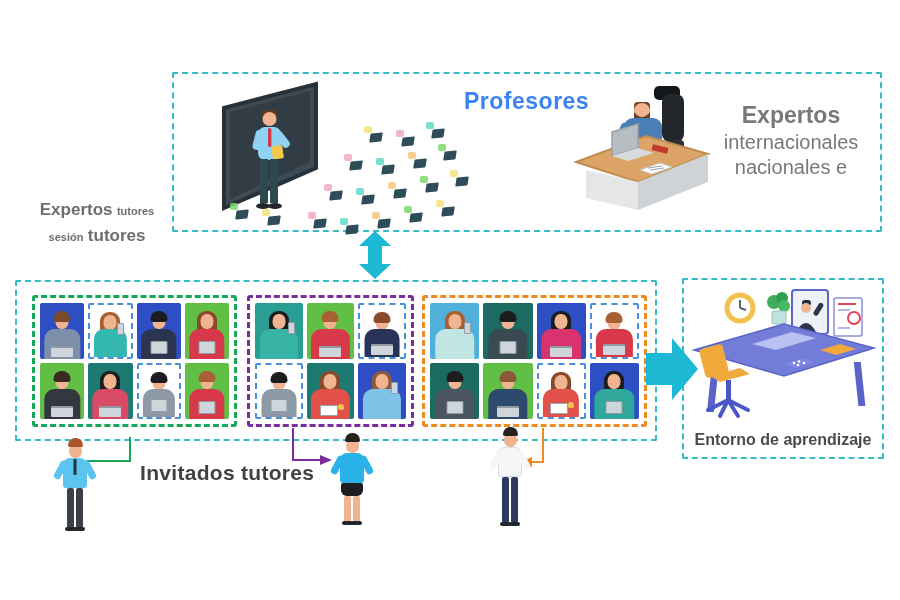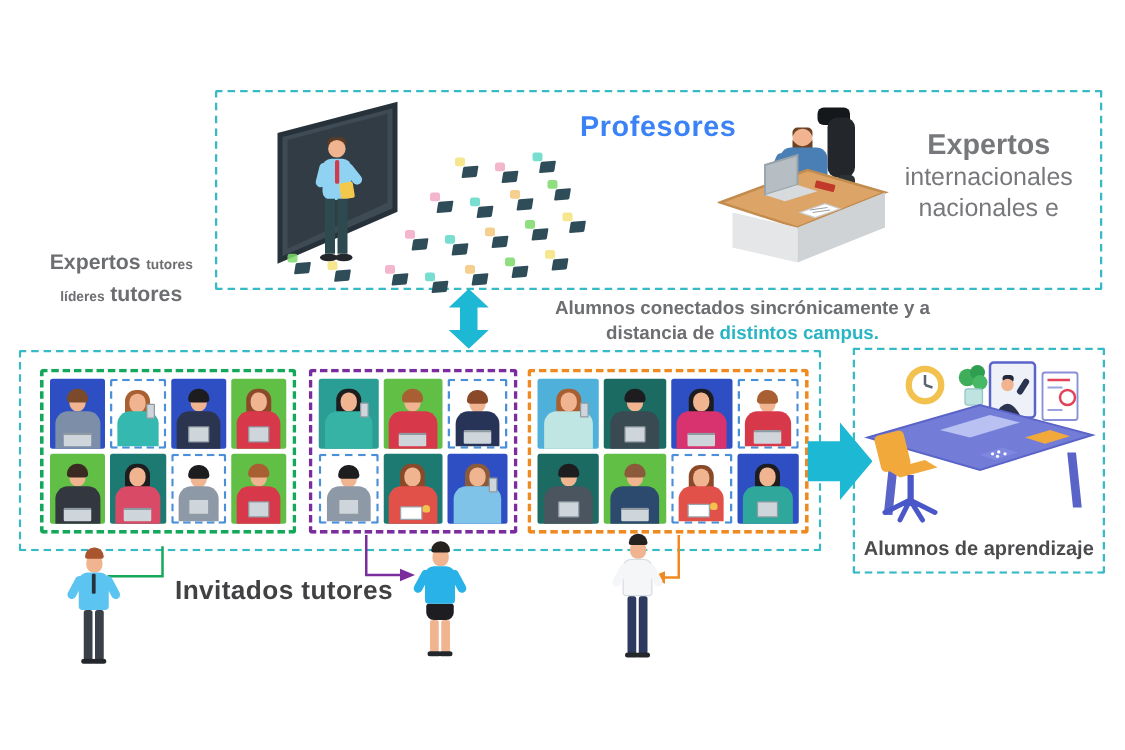--- a/index.html
+++ b/index.html
@@ -216,32 +216,28 @@
     <div class="guests-label" style="position:absolute;left:524px;top:27px;">
       <div class="g1">Expertos</div>
       <div class="g2">internacionales</div>
       <div class="g2">nacionales e</div>
     </div>
   </div>
 
   <div class="experts-label">
     <span class="big">Expertos</span>
     <span class="small">tutores</span><br>
-    <span class="small">líderes</span>
+    <span class="small">sesión</span>
     <span class="big">tutores</span>
   </div>
 
   <svg class="v-arrow" viewBox="0 0 38 48">
     <path d="M19 0 L35 15 L26 15 L26 33 L35 33 L19 48 L3 33 L12 33 L12 15 L3 15 Z" fill="#1db8d3"></path>
   </svg>
 
-  <div class="sync-note">
-    <div>Alumnos conectados sincrónicamente y a</div>
-    <div><span>distancia de </span><span class="hl">distintos campus.</span></div>
-  </div>
 
   <div class="outer-box teal-dash">
     <div class="campus-box campus-0" style="border-color: rgb(19, 168, 90); grid-template-columns: repeat(4, 1fr);">
         <div class="tile" style="background: rgb(46, 79, 196);">
           <div class="hair" style="background: rgb(122, 74, 43);"></div>
           <div class="head"></div>
           <div class="p-body" style="background: rgb(125, 143, 168);"></div>
           <div class="device laptop"></div>
         </div>
         <div class="tile dashed" style="background: rgb(255, 255, 255);">
@@ -420,21 +416,21 @@
       </g>
       <rect x="32" y="84" width="7" height="40" fill="#5a64c8" transform="skewX(-6)"></rect>
       <rect x="158" y="74" width="7" height="44" fill="#5a64c8" transform="skewX(6)"></rect>
       <g>
         <rect x="14" y="58" width="24" height="30" rx="4" fill="#f2a93b" transform="rotate(-14 26 73)"></rect>
         <polygon points="22,88 52,80 62,86 32,94" fill="#f2a93b"></polygon>
         <rect x="38" y="92" width="5" height="20" fill="#4a57c8"></rect>
         <path d="M40 112 L20 122 M40 112 L60 122 M40 112 L32 128 M40 112 L50 128" stroke="#4a57c8" stroke-width="4" fill="none" stroke-linecap="round"></path>
       </g>
     </svg>
-    <div class="env-label">Alumnos de aprendizaje</div>
+    <div class="env-label">Entorno de aprendizaje</div>
   </div>
 
   <svg class="connector-layer" viewBox="0 0 900 600">
     <polyline points="130,437 130,461 86,461" fill="none" stroke-width="2" stroke="#13a85a"></polyline>
     <polyline points="293,428 293,460 320,460" fill="none" stroke-width="2" stroke="#7b2d9e"></polyline>
     <polygon points="320,455 332,460 320,465" fill="#7b2d9e"></polygon>
     <polyline points="543,428 543,462 532,462" fill="none" stroke-width="2" stroke="#ef8a20"></polyline>
     <polygon points="532,457 520,462 532,467" fill="#ef8a20"></polygon>
   </svg>
 

